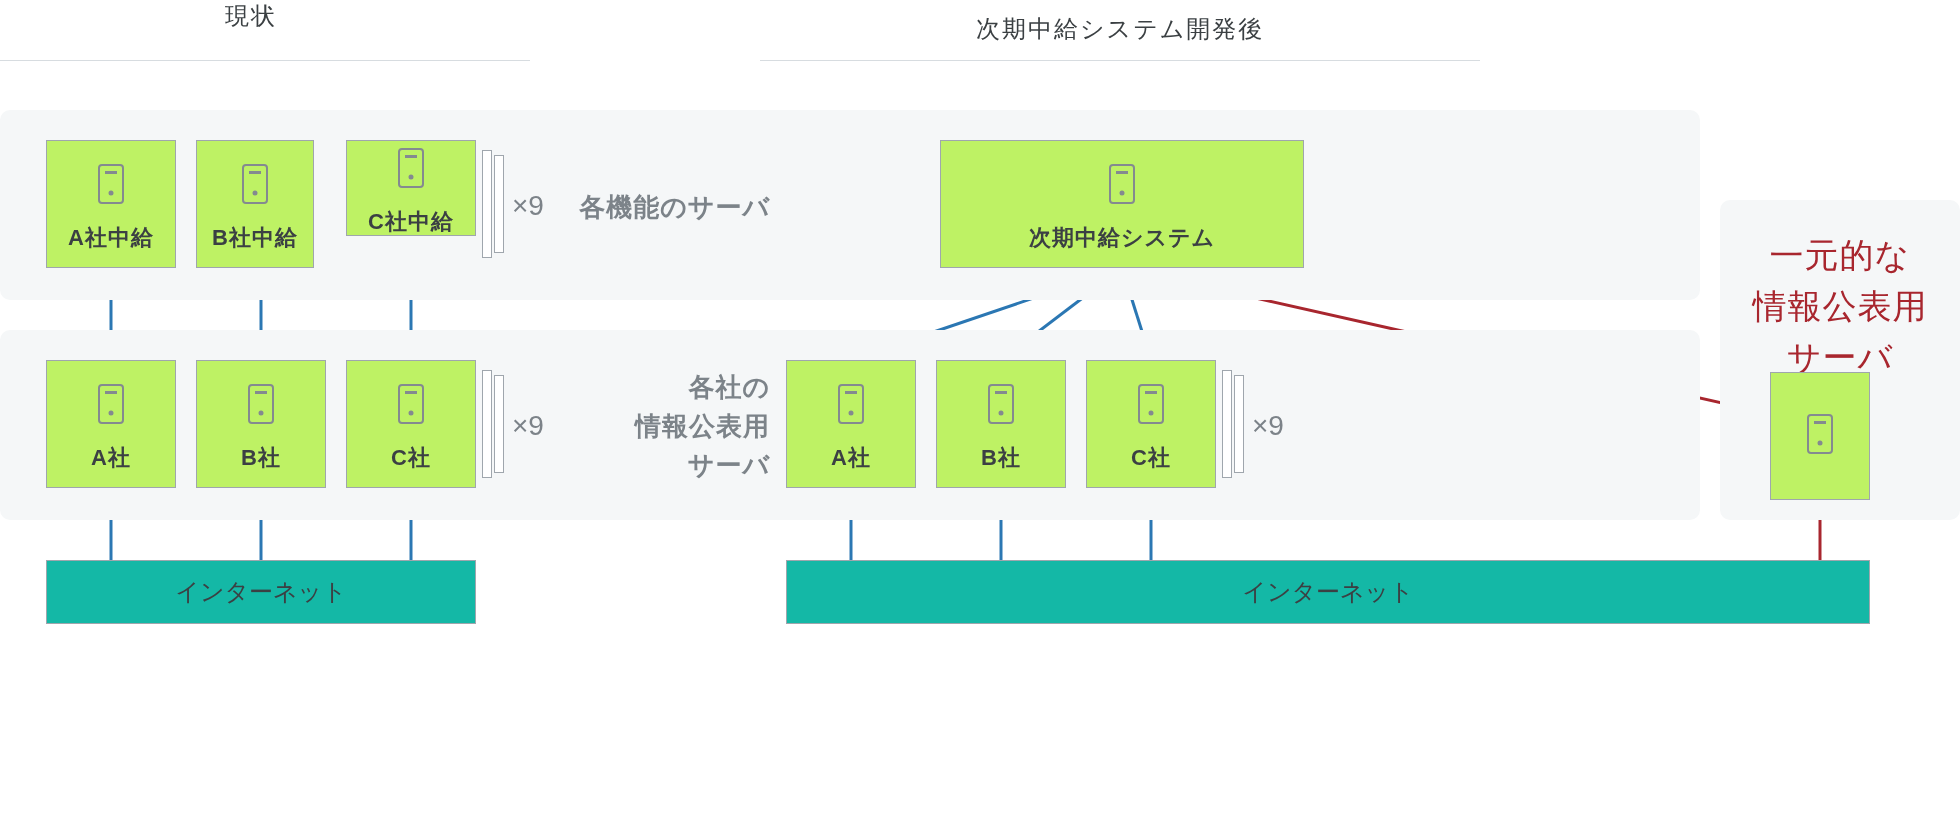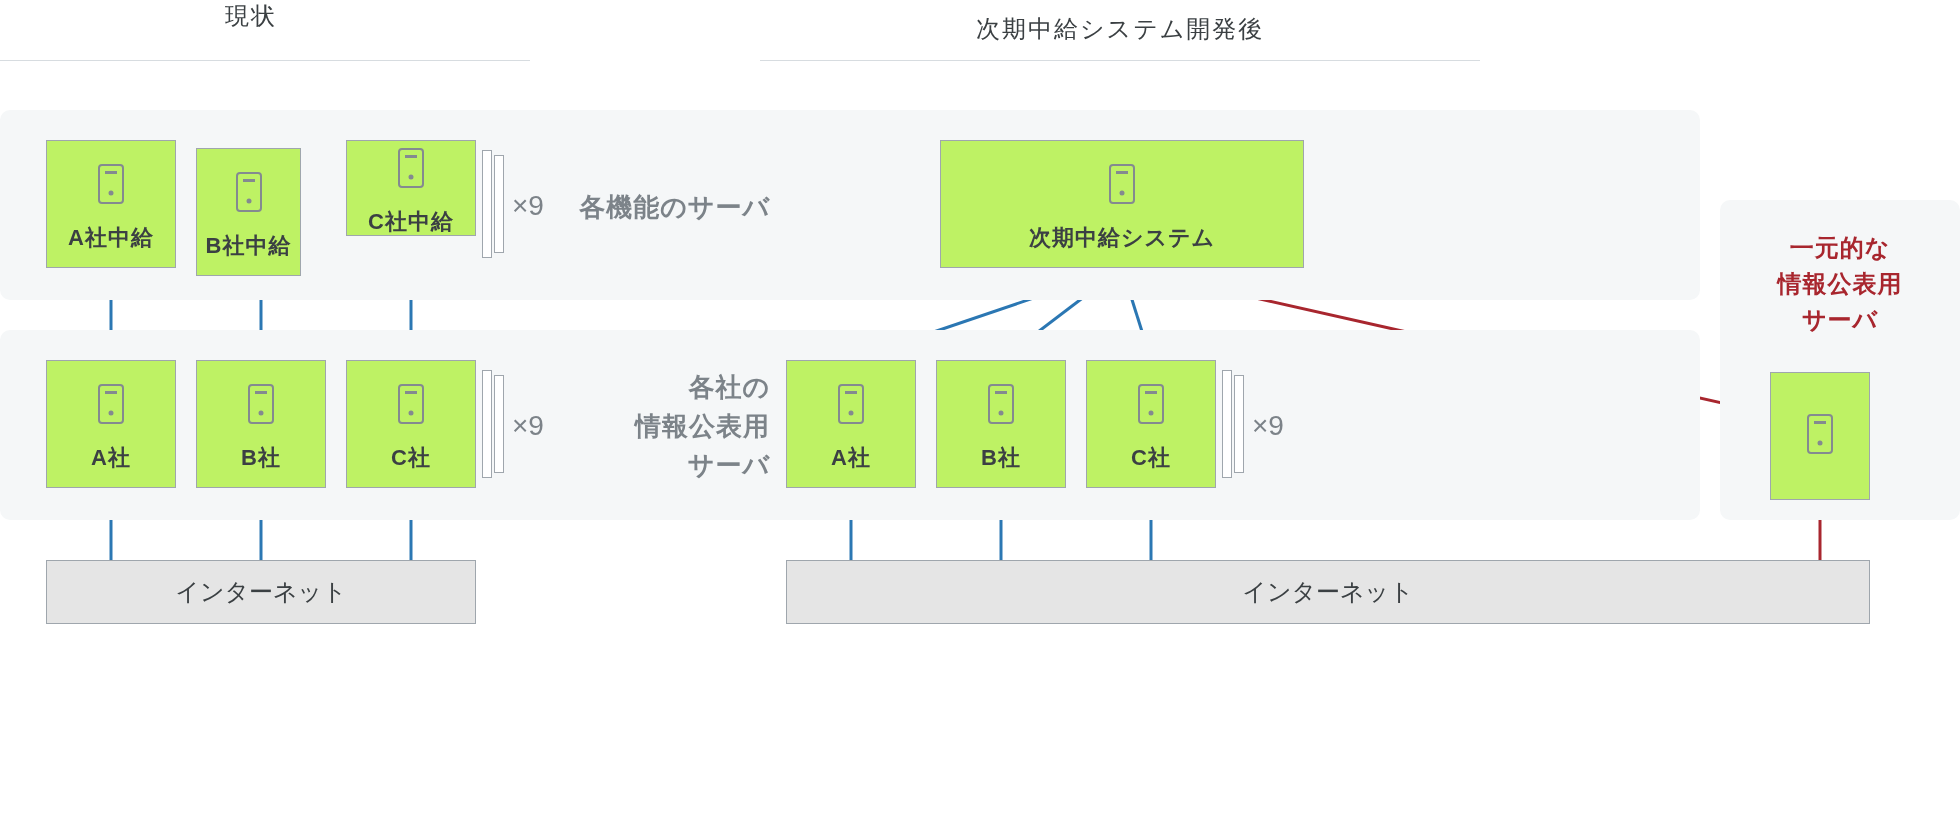--- a/index.html
+++ b/index.html
@@ -19,22 +19,22 @@
   svg.connectors{position:absolute;inset:0;width:1960px;height:840px;pointer-events:none;}
   .header{position:absolute;font-size:24px;color:var(--text);letter-spacing:2px;}
   .rule{position:absolute;height:1px;background:var(--rule);}
   .panel{position:absolute;background:var(--panel-bg);border-radius:10px;}
   .box{position:absolute;background:#bef264;border:1px solid var(--box-border);box-sizing:border-box;display:flex;flex-direction:column;align-items:center;justify-content:center;padding-top:8px;font-weight:bold;}
   .box .icon{color:var(--icon);}
   .box .lbl{margin-top:14px;font-size:22px;color:var(--text);letter-spacing:1px;}
   .mini{position:absolute;background:#fff;border:1px solid var(--box-border);box-sizing:border-box;}
   .mult{position:absolute;font-size:28px;color:var(--muted);}
   .row-label{position:absolute;font-size:26px;font-weight:600;color:var(--muted);text-align:right;line-height:1.5;letter-spacing:1px;}
-  .internet{position:absolute;background:#e5e5e5;border:1px solid var(--box-border);box-sizing:border-box;display:flex;align-items:center;justify-content:center;font-size:24px;color:var(--text);}
-  .unified-label{position:absolute;color:var(--red);font-size:24px;font-weight:700;text-align:center;line-height:1.5;letter-spacing:1px;}
+  .internet{position:absolute;background:#14b8a6;border:1px solid var(--box-border);box-sizing:border-box;display:flex;align-items:center;justify-content:center;font-size:24px;color:var(--text);}
+  .unified-label{position:absolute;color:var(--red);font-size:34px;font-weight:400;text-align:center;line-height:1.5;letter-spacing:1px;}
 </style>
 </head>
 <body>
 
 <div class="stage">
 
   <svg class="connectors">
     <g stroke-width="3" fill="none">
 
       <line x1="111" y1="268" x2="111" y2="360" stroke="var(--blue)"></line>
@@ -74,21 +74,21 @@
 サーバ</div>
 
   <div class="box" style="left:46px;top:140px;width:130px;height:128px;">
     <span class="icon"><svg width="28" height="42" viewBox="0 0 28 42">
           <rect x="2" y="2" width="24" height="38" rx="3" fill="none" stroke="currentColor" stroke-width="2"></rect>
           <rect x="8" y="8" width="12" height="3" fill="currentColor"></rect>
           <circle cx="14" cy="30" r="2.5" fill="currentColor"></circle>
         </svg></span>
     <span class="lbl">A社中給</span>
   </div>
-  <div class="box" style="left:196px;top:140px;width:105px;height:128px;margin-top:8px;">
+  <div class="box" style="left:196px;top:140px;width:118px;height:128px;">
     <span class="icon"><svg width="28" height="42" viewBox="0 0 28 42">
           <rect x="2" y="2" width="24" height="38" rx="3" fill="none" stroke="currentColor" stroke-width="2"></rect>
           <rect x="8" y="8" width="12" height="3" fill="currentColor"></rect>
           <circle cx="14" cy="30" r="2.5" fill="currentColor"></circle>
         </svg></span>
     <span class="lbl">B社中給</span>
   </div>
   <div class="box" style="left:346px;top:140px;width:130px;height:96px;">
     <span class="icon"><svg width="28" height="42" viewBox="0 0 28 42">
           <rect x="2" y="2" width="24" height="38" rx="3" fill="none" stroke="currentColor" stroke-width="2"></rect>

